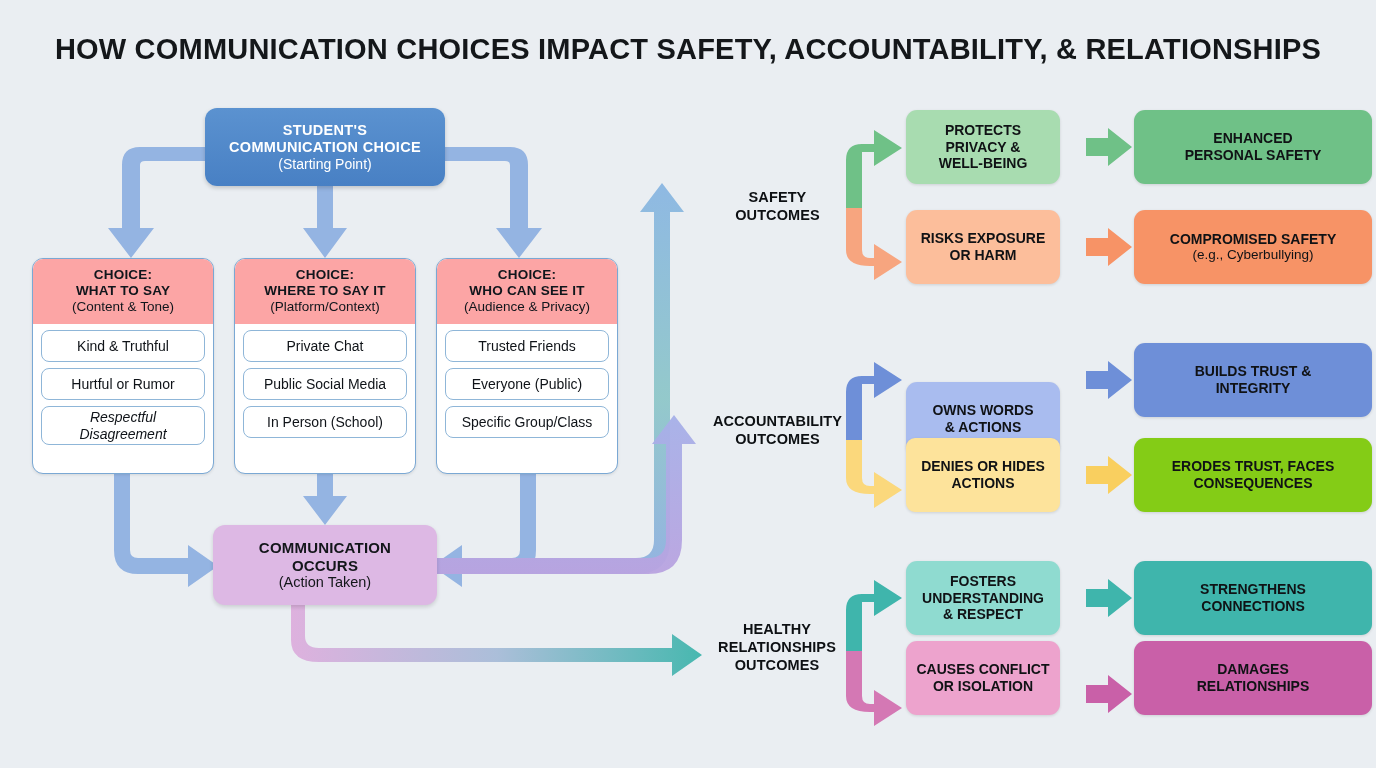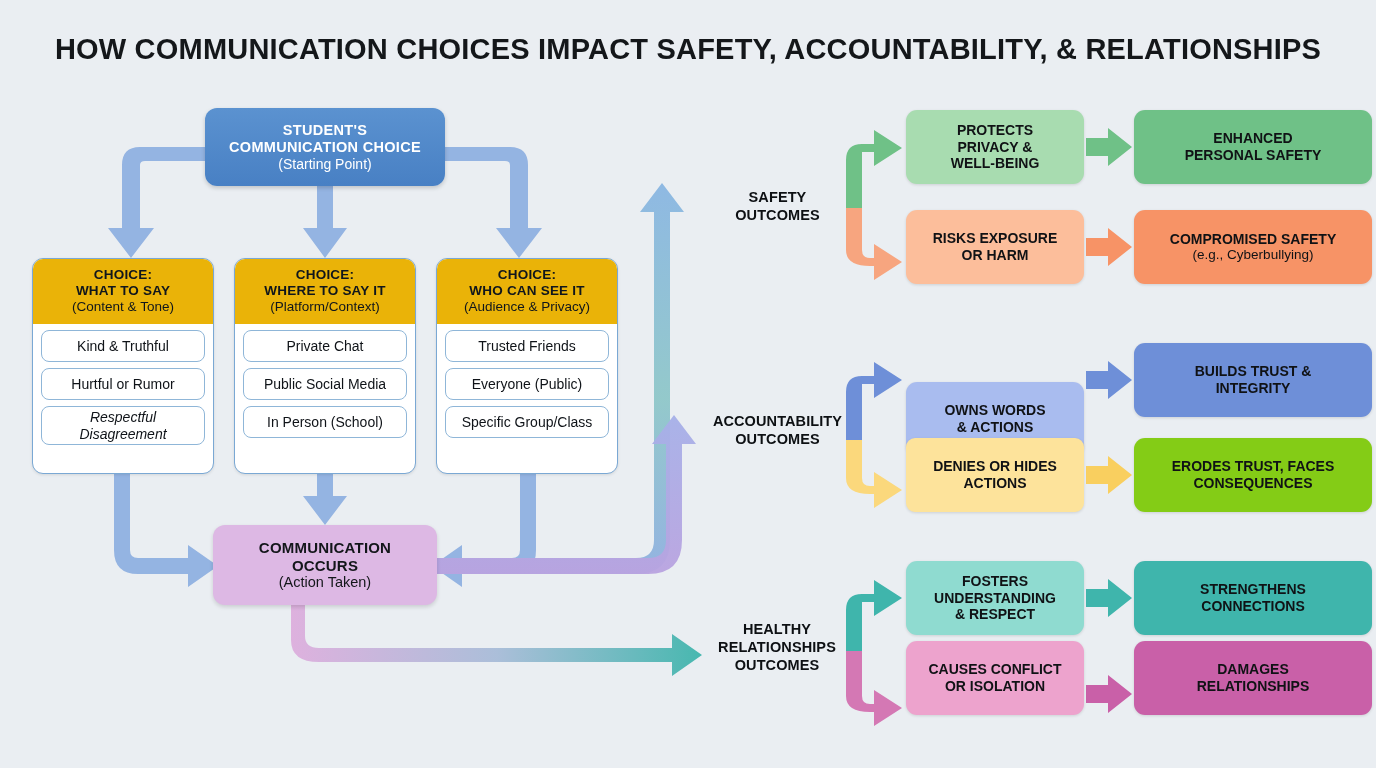--- a/index.html
+++ b/index.html
@@ -49,21 +49,21 @@
     border:1.6px solid #7aa8d4;
     border-radius:11px;
     box-sizing:border-box;
     overflow:hidden;
     box-shadow:0 1px 3px rgba(0,0,0,.10);
   }
   #col1{left:32px;}
   #col2{left:234px;}
   #col3{left:436px;}
   .choice-head{
-    background:#eab308;
+    background:#fca5a5;
     padding:8px 4px 8px;
     text-align:center;
     color:#10161c;
   }
   .choice-head .h1,.choice-head .h2{font-size:13.5px;font-weight:bold;letter-spacing:.2px;line-height:1.2;}
   .choice-head .hsub{font-size:13.5px;font-weight:normal;line-height:1.25;}
   .choice-items{padding:6px 8px 8px;display:flex;flex-direction:column;gap:6px;justify-content:flex-end;}
   .citem{
     border:1.4px solid #8fb6d8;
     border-radius:8px;
@@ -101,21 +101,21 @@
   
   .obox{
     position:absolute;border-radius:11px;
     display:flex;align-items:center;justify-content:center;
     flex-direction:column;text-align:center;
     font-size:14px;font-weight:bold;color:#101215;
     line-height:1.2;box-sizing:border-box;padding:4px 8px;
     box-shadow:0 1px 3px rgba(0,0,0,.12);
   }
   .obox .sub{font-weight:normal;font-size:13.5px;}
-  .mid{left:906px;width:178px;height:74px;}
+  .mid{left:906px;width:154px;height:74px;}
   .end{left:1134px;width:238px;height:74px;align-items:center;}
 
   
   .r1{top:110px;} .r2{top:210px;}
   .r3{top:343px;} .r4{top:438px;}
   .r5{top:561px;} .r6{top:641px;}
 
   
   .c-green-l{background:#a8dcb0;}
   .c-green-d{background:#6fc187;}

